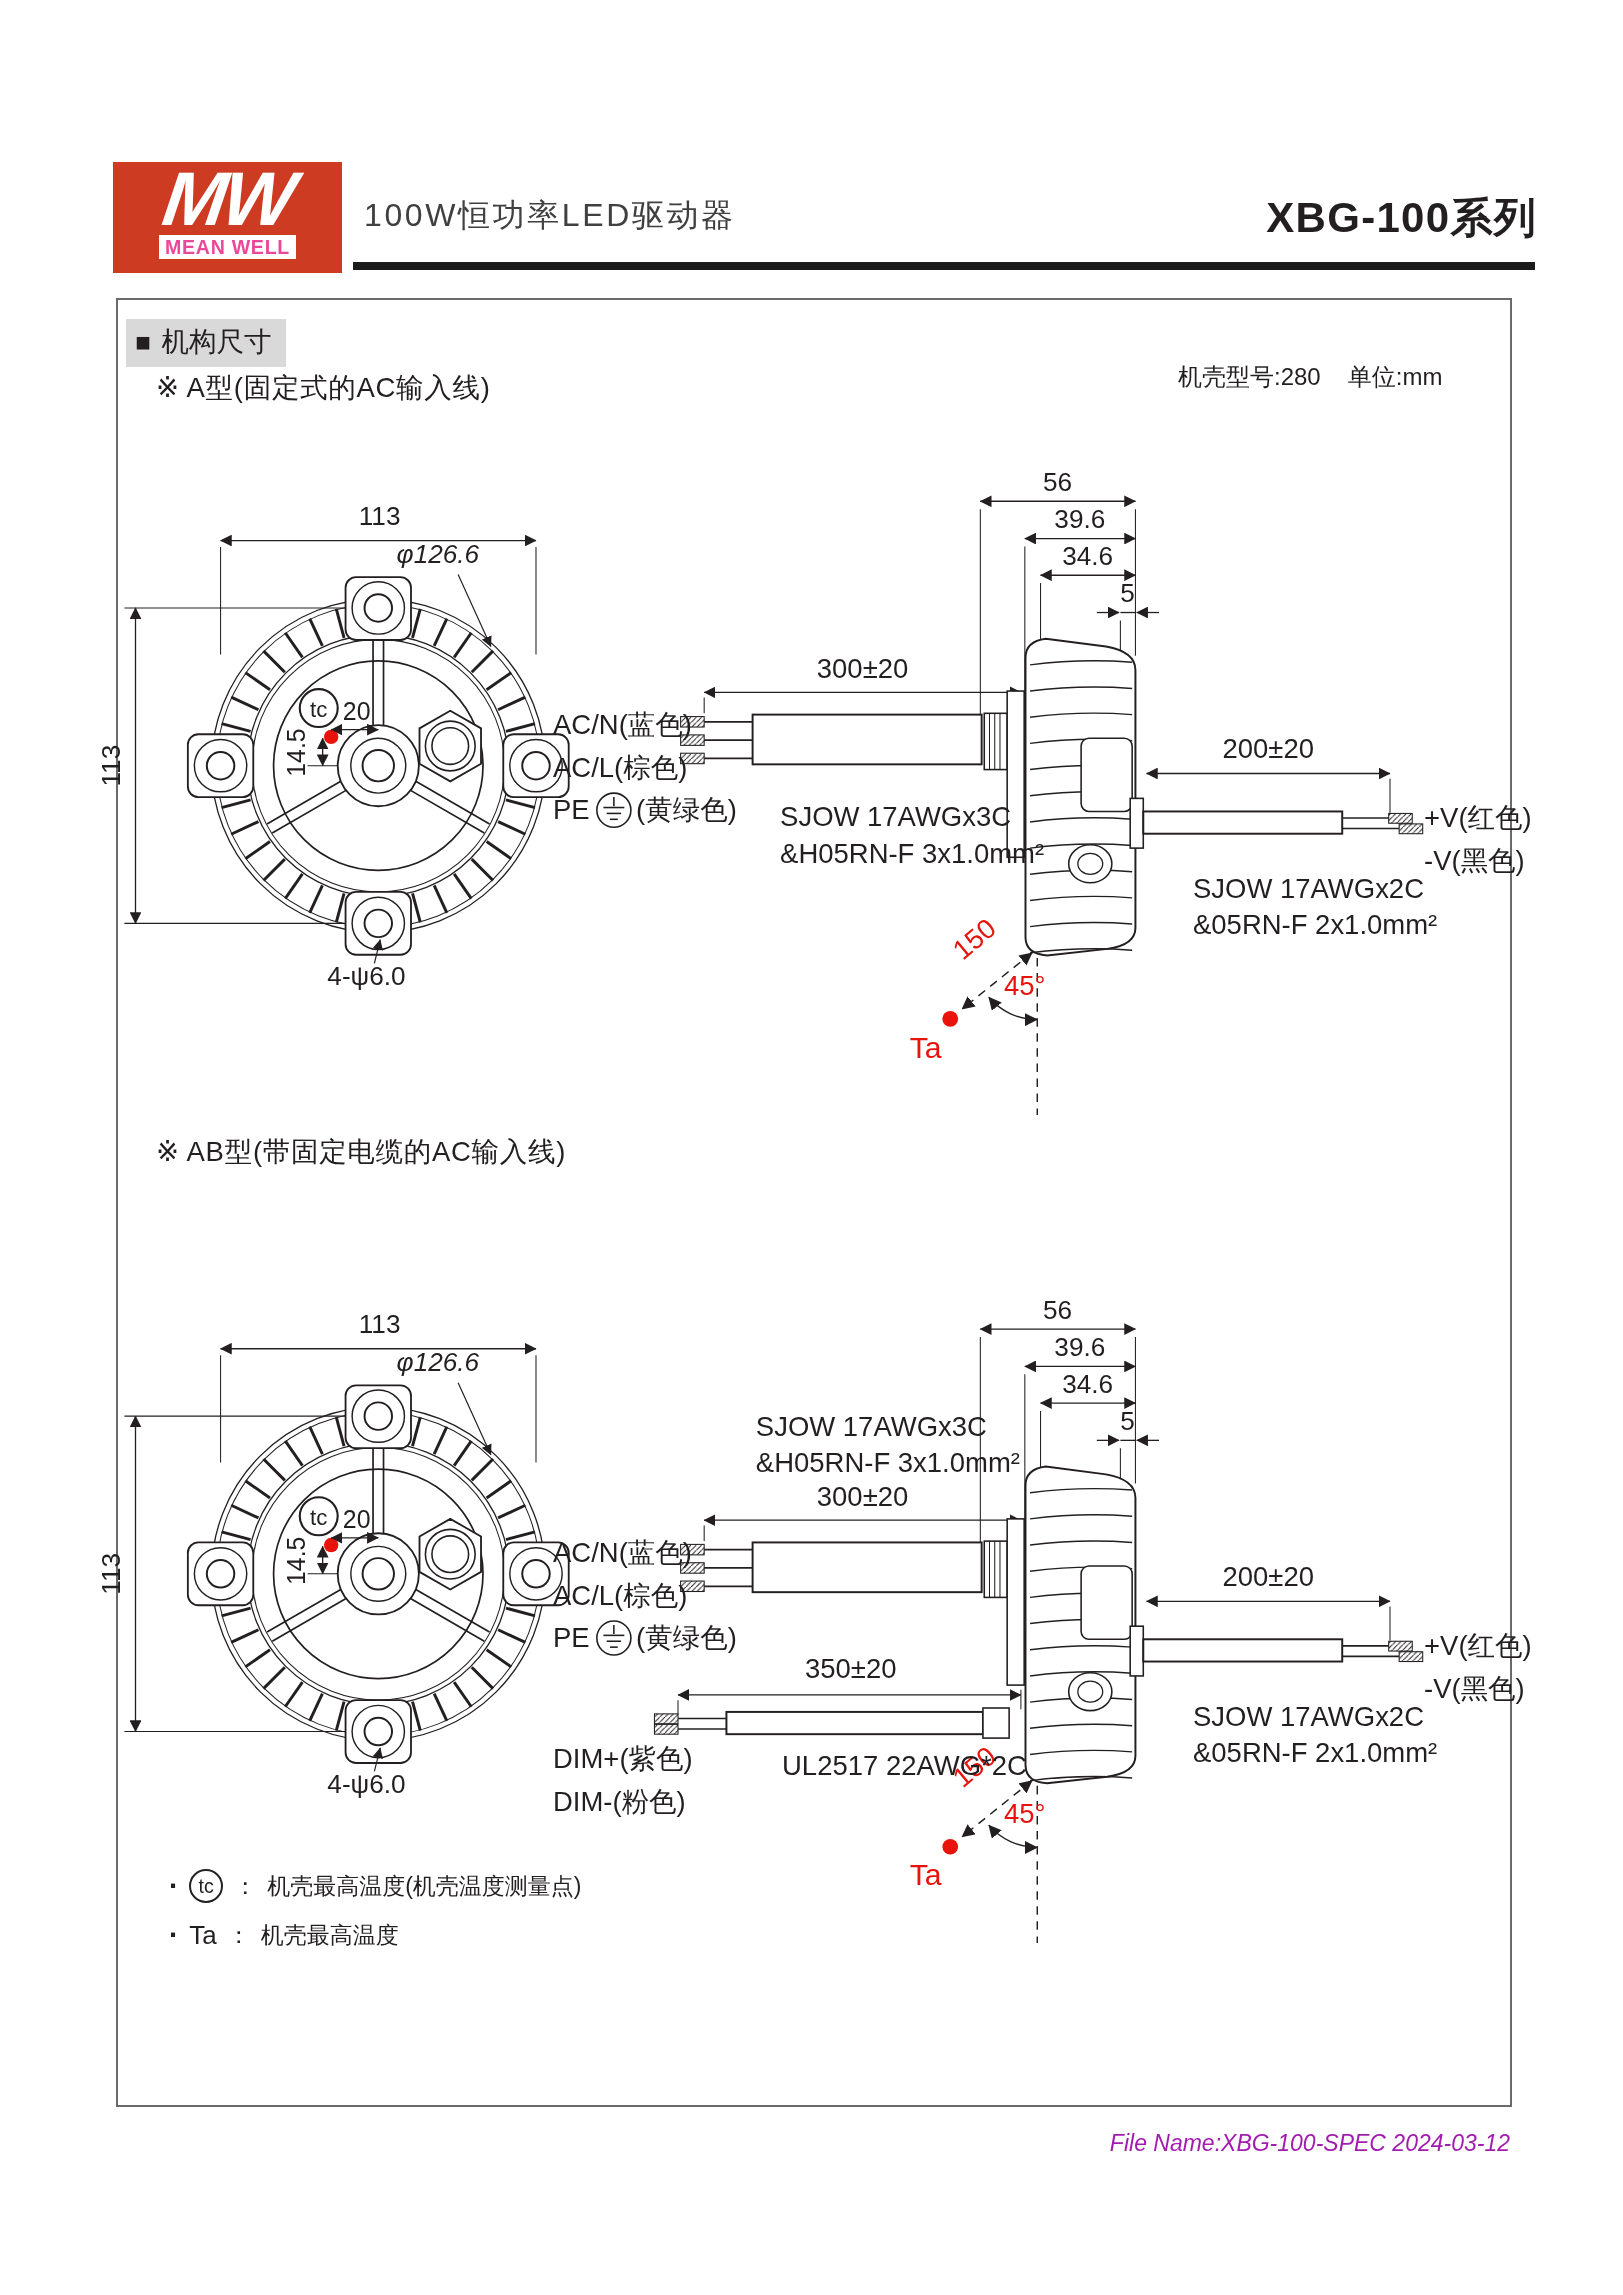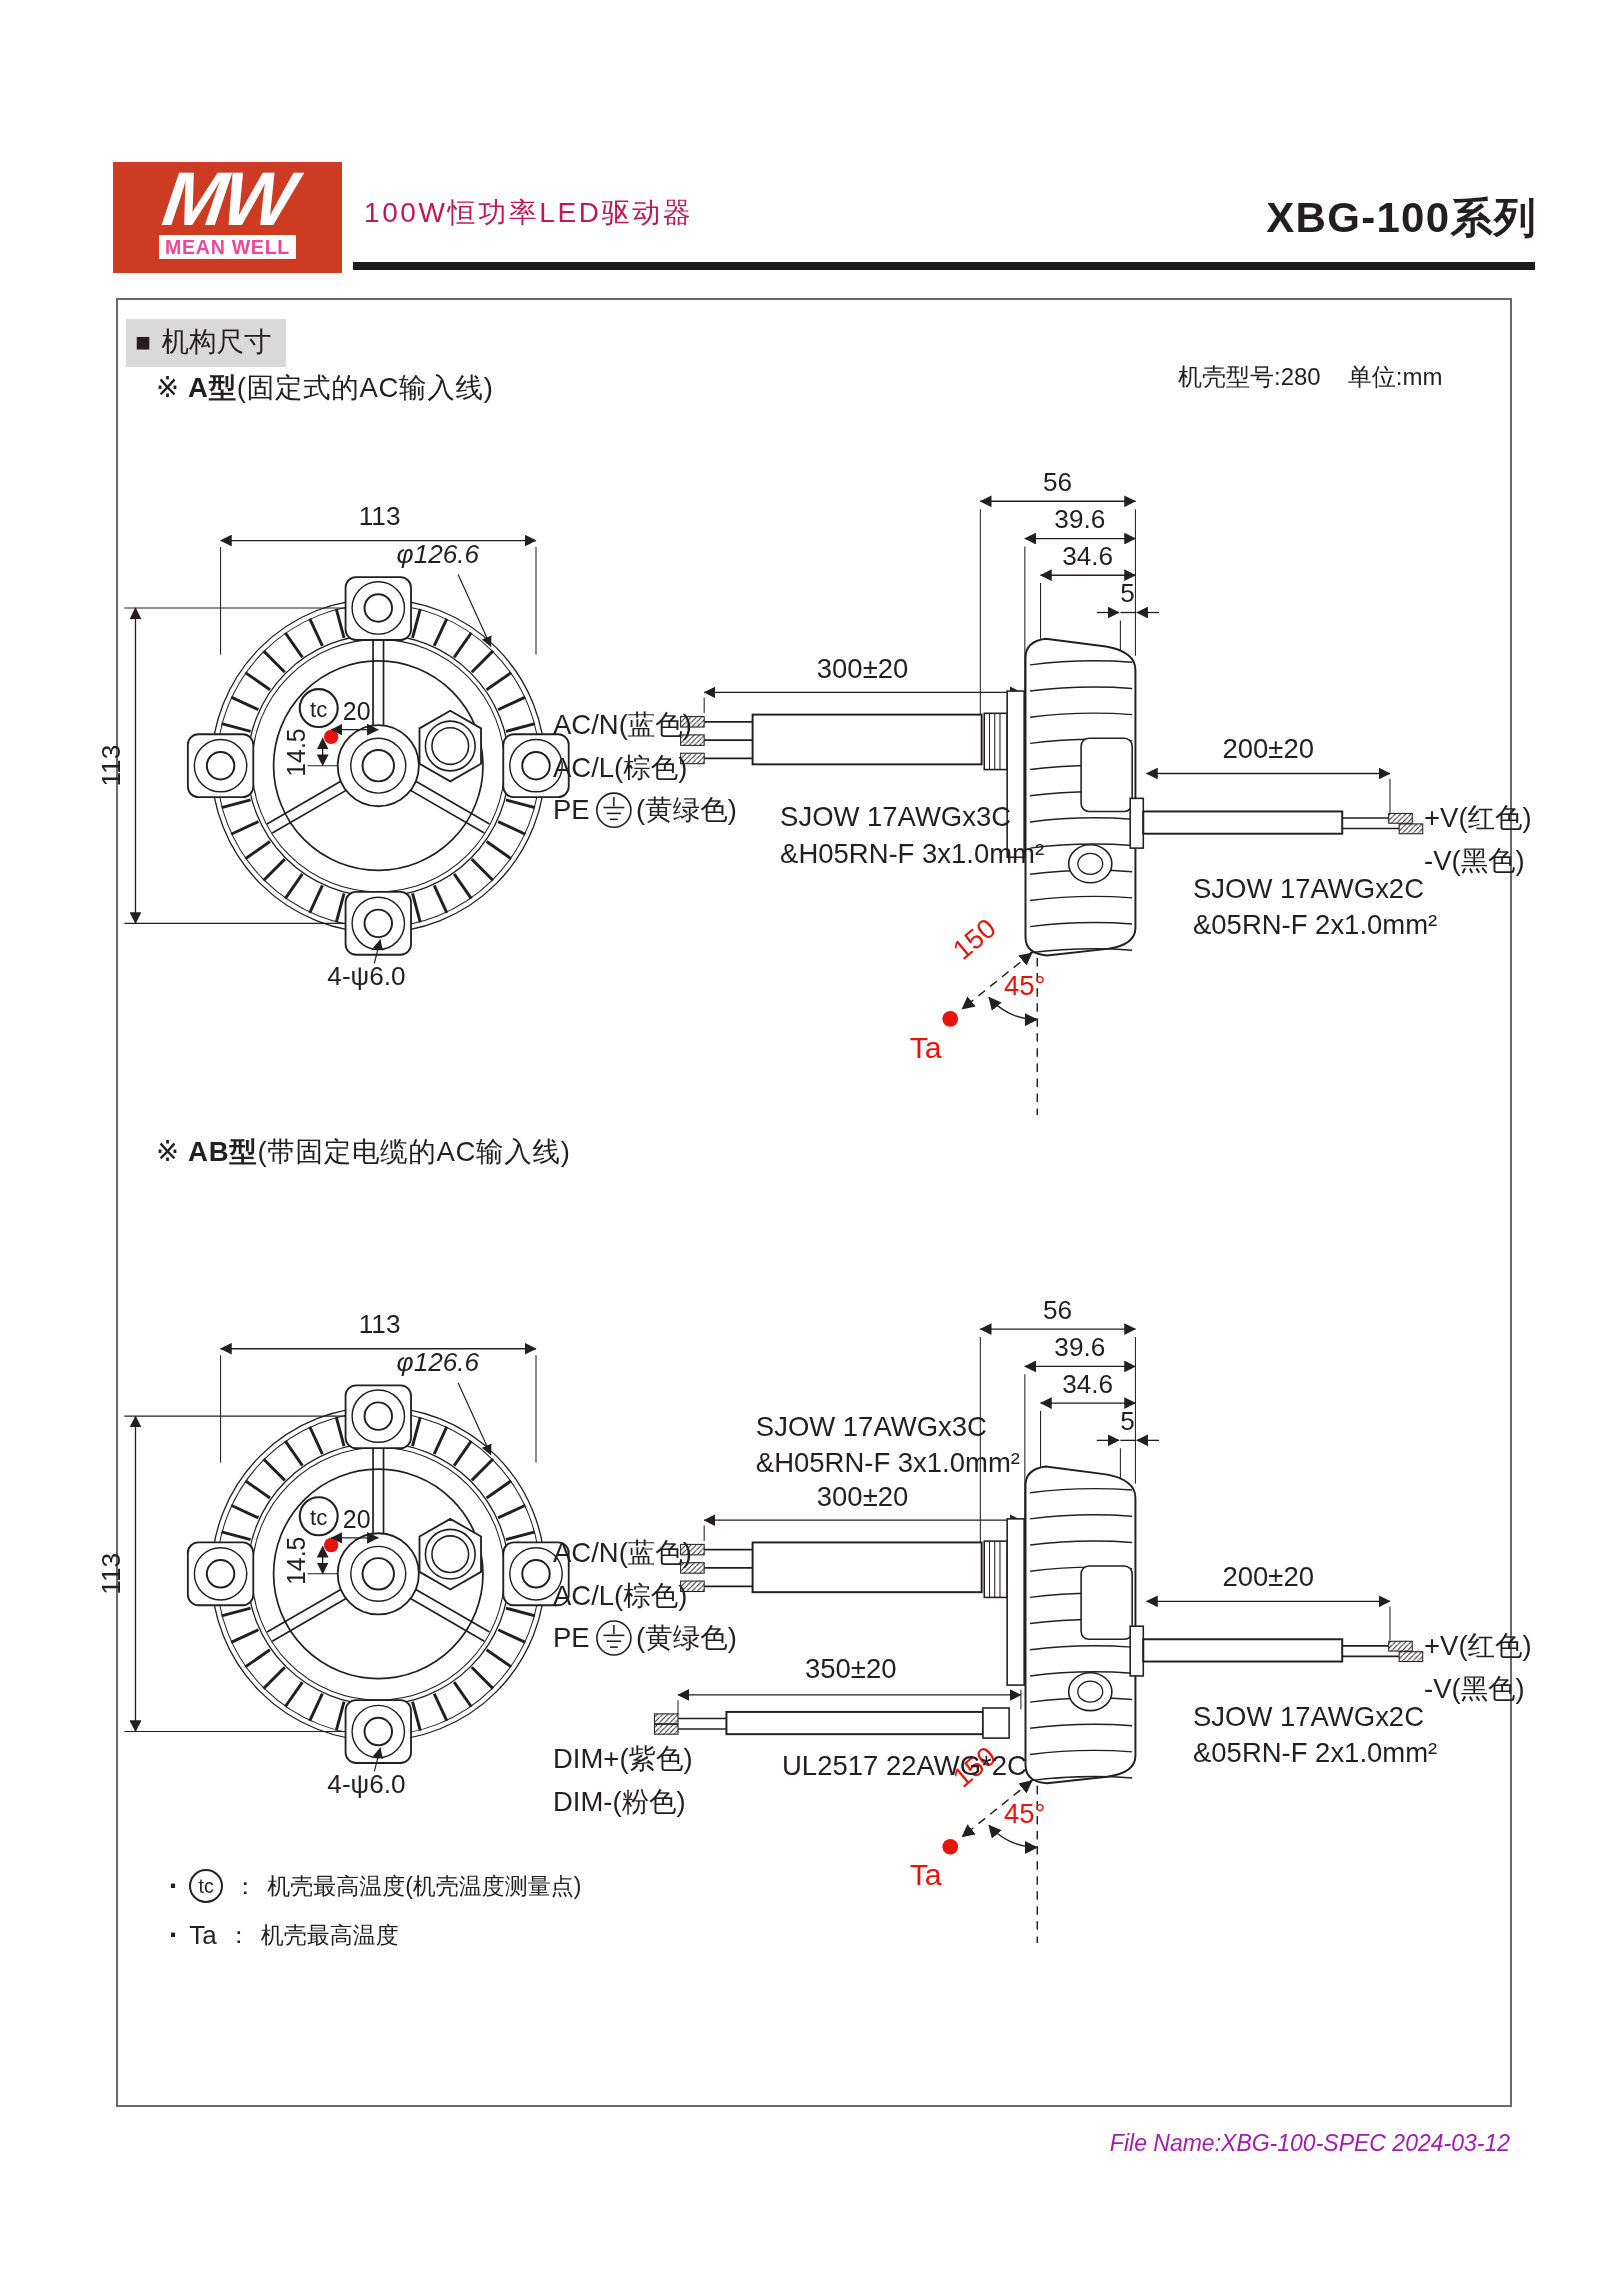--- a/index.html
+++ b/index.html
@@ -5,33 +5,33 @@
   html,body{margin:0;padding:0;background:#fff;}
   .page{position:relative;width:1623px;height:2295px;background:#fff;overflow:hidden;
         font-family:"Liberation Sans","DejaVu Sans",sans-serif;color:#231f20;}
   
   .logo{position:absolute;left:113px;top:162px;width:229px;height:111px;background:#cc3b22;
         display:flex;flex-direction:column;align-items:center;justify-content:flex-start;}
   .logo-mw{color:#fff;font-style:italic;font-weight:bold;font-size:76px;line-height:73px;
            letter-spacing:-3.9px;transform:skewX(-8deg);}
   .logo-band{background:#fff;margin:0 6.5px 7.9px;padding:0.7px 6.5px;color:#ec4899;font-weight:bold;
              font-size:19.6px;letter-spacing:0.7px;white-space:nowrap;}
-  .doc-title{position:absolute;left:364px;top:194px;font-size:28px;letter-spacing:2.6px;color:#be185d;}
+  .doc-title{position:absolute;left:364px;top:194px;font-size:32px;letter-spacing:2.6px;color:#404040;}
   .doc-series{position:absolute;right:86px;top:190px;font-size:42px;font-weight:bold;letter-spacing:1.3px;text-align:center;}
   .header-rule{position:absolute;left:353px;top:262px;width:1182px;height:7.9px;background:#1c1c1c;}
   
   .content-box{position:absolute;left:116px;top:298px;width:1392px;height:1805px;
                border:2.6px solid #6a6a6a;background:#fff;}
   .section-bar{position:absolute;left:126px;top:319px;background:#d9d9d9;font-size:27.5px;
                padding:5.2px 14.4px 6.5px 9.2px;display:flex;align-items:center;gap:10.5px;}
   .section-marker{font-size:26px;line-height:26px;}
   .case-info{position:absolute;left:1178px;top:325px;font-size:24px;display:flex;gap:27px;margin-top:36px;}
   .type-label{position:absolute;left:156px;font-size:27.5px;letter-spacing:0.7px;}
   .type-a{top:370px;} .type-b{top:1134px;}
-  .type-name{font-weight:bold;}
+  .type-name{font-weight:normal;}
   
   .notes{position:absolute;left:169px;top:1869px;font-size:23px;}
   .note-row{display:flex;align-items:center;gap:10.5px;margin-bottom:15.7px;}
   .bullet{font-size:29px;font-weight:bold;}
   .tc-circle{display:inline-flex;width:34px;height:34px;border:2.6px solid #222;border-radius:50%;
              align-items:center;justify-content:center;font-size:19.6px;box-sizing:border-box;}
   .ta-symbol{font-size:26px;}
   .note-colon{font-size:23px;}
   .file-name{position:absolute;right:113px;top:2130px;font-style:italic;color:#a21caf;font-size:23px;}
   .drawing-svg{position:absolute;left:0;top:0;width:1623px;height:2295px;

